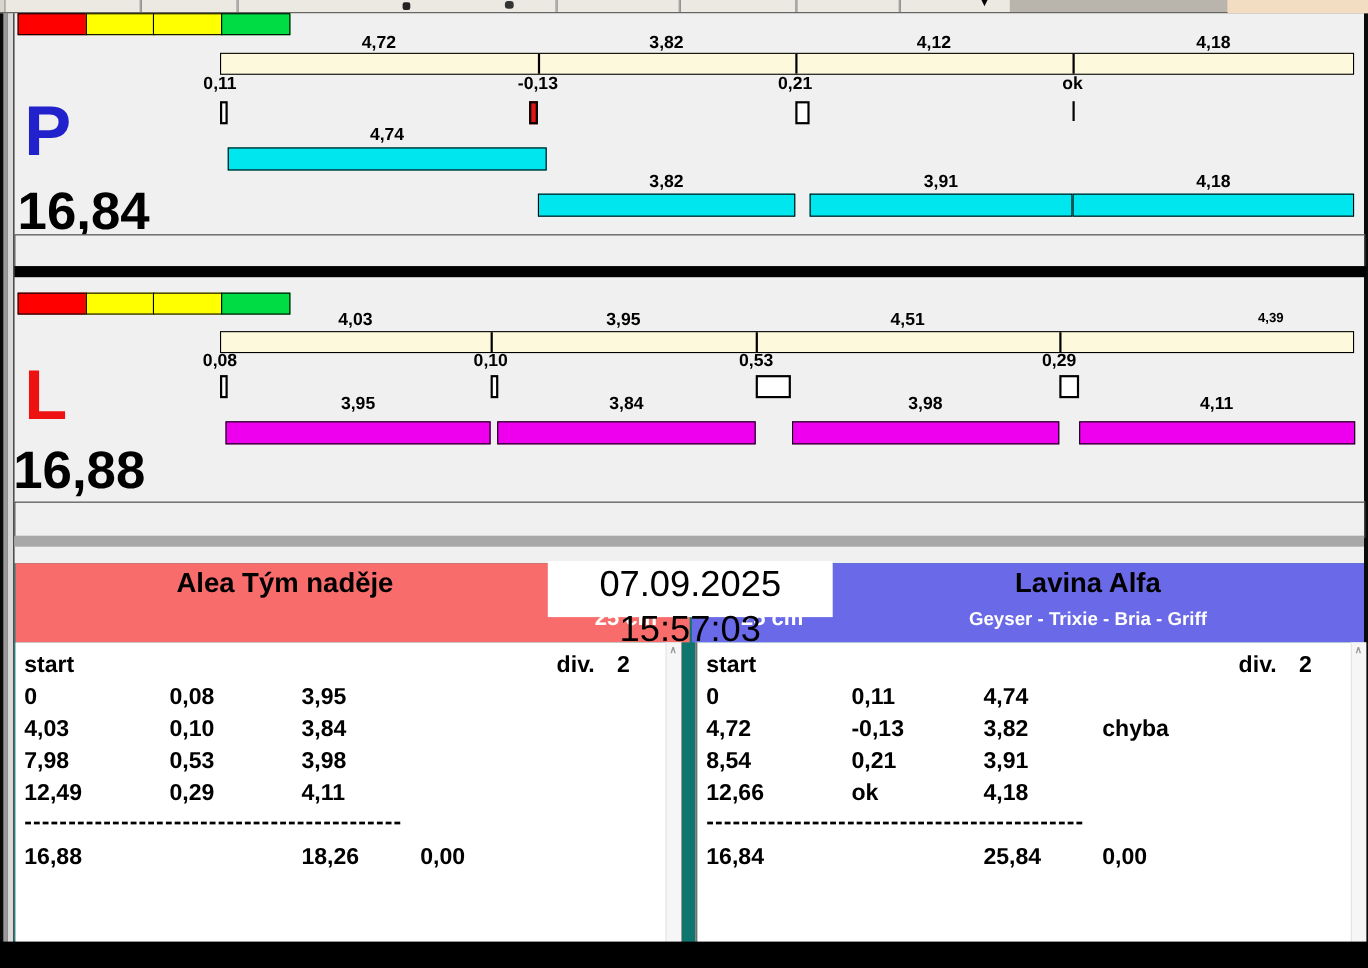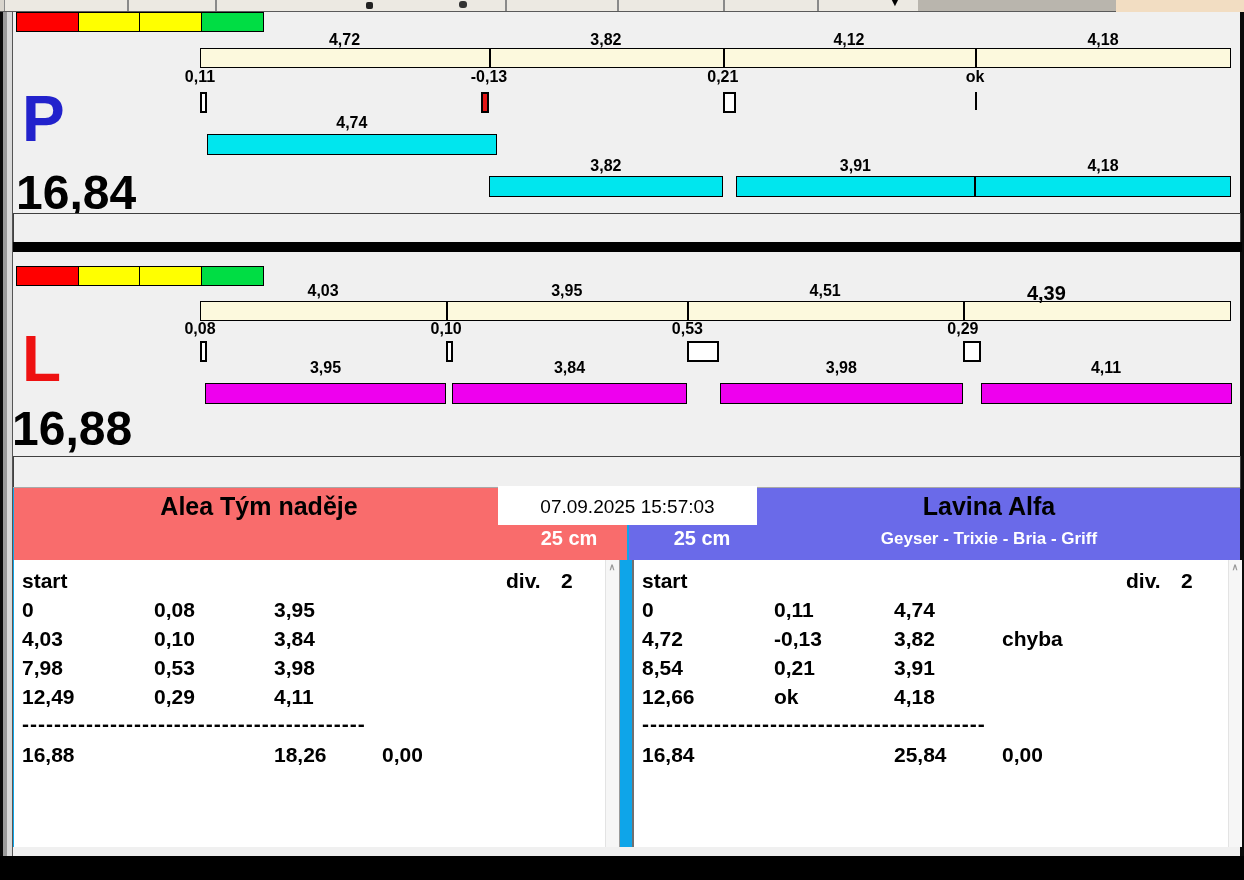--- a/index.html
+++ b/index.html
@@ -79,21 +79,21 @@
       <div style="position: absolute; left: 77.5px; top: 266px; width: 63px; height: 20px; box-sizing: border-box; background: rgb(255, 255, 0); border: 1px solid rgb(0, 0, 0);"></div>
       <div style="position: absolute; left: 139px; top: 266px; width: 63px; height: 20px; box-sizing: border-box; background: rgb(255, 255, 0); border: 1px solid rgb(0, 0, 0);"></div>
       <div style="position: absolute; left: 200.5px; top: 266px; width: 63px; height: 20px; box-sizing: border-box; background: rgb(0, 221, 68); border: 1px solid rgb(0, 0, 0);"></div>
       <div style="position: absolute; left: 200px; top: 301px; width: 1031px; height: 20px; box-sizing: border-box; background: rgb(252, 249, 221); border: 1px solid rgb(0, 0, 0);"></div>
       <div style="position: absolute; left: 253.073px; top: 282px; width: 140px; height: 18px; box-sizing: border-box; font-weight: bold; font-size: 16px; text-align: center;">4,03</div>
       <div style="position: absolute; left: 446.145px; top: 302px; width: 2px; height: 18px; box-sizing: border-box; background: rgb(0, 0, 0);"></div>
       <div style="position: absolute; left: 496.775px; top: 282px; width: 140px; height: 18px; box-sizing: border-box; font-weight: bold; font-size: 16px; text-align: center;">3,95</div>
       <div style="position: absolute; left: 687.404px; top: 302px; width: 2px; height: 18px; box-sizing: border-box; background: rgb(0, 0, 0);"></div>
       <div style="position: absolute; left: 755.135px; top: 282px; width: 140px; height: 18px; box-sizing: border-box; font-weight: bold; font-size: 16px; text-align: center;">4,51</div>
       <div style="position: absolute; left: 962.867px; top: 302px; width: 2px; height: 18px; box-sizing: border-box; background: rgb(0, 0, 0);"></div>
-      <div style="position: absolute; left: 1026.93px; top: 282px; width: 140px; height: 18px; box-sizing: border-box; font-weight: bold; font-size: 20px; text-align: left;">4,39</div>
+      <div style="position: absolute; left: 1026.93px; top: 282px; width: 140px; height: 18px; box-sizing: border-box; font-weight: bold; font-size: 12px; text-align: right;">4,39</div>
       <div style="position: absolute; left: 130px; top: 320px; width: 140px; height: 18px; box-sizing: border-box; font-weight: bold; font-size: 16px; text-align: center;">0,08</div>
       <div style="position: absolute; left: 200px; top: 341px; width: 7px; height: 21px; box-sizing: border-box; background: rgb(255, 255, 255); border: 2px solid rgb(0, 0, 0);"></div>
       <div style="position: absolute; left: 376.145px; top: 320px; width: 140px; height: 18px; box-sizing: border-box; font-weight: bold; font-size: 16px; text-align: center;">0,10</div>
       <div style="position: absolute; left: 446.145px; top: 341px; width: 7px; height: 21px; box-sizing: border-box; background: rgb(255, 255, 255); border: 2px solid rgb(0, 0, 0);"></div>
       <div style="position: absolute; left: 617.404px; top: 320px; width: 140px; height: 18px; box-sizing: border-box; font-weight: bold; font-size: 16px; text-align: center;">0,53</div>
       <div style="position: absolute; left: 687.404px; top: 341px; width: 32px; height: 21px; box-sizing: border-box; background: rgb(255, 255, 255); border: 2px solid rgb(0, 0, 0);"></div>
       <div style="position: absolute; left: 892.867px; top: 320px; width: 140px; height: 18px; box-sizing: border-box; font-weight: bold; font-size: 16px; text-align: center;">0,29</div>
       <div style="position: absolute; left: 962.867px; top: 341px; width: 18px; height: 21px; box-sizing: border-box; background: rgb(255, 255, 255); border: 2px solid rgb(0, 0, 0);"></div>
       <div style="position: absolute; left: 255.516px; top: 359px; width: 140px; height: 18px; box-sizing: border-box; font-weight: bold; font-size: 16px; text-align: center;">3,95</div>
       <div style="position: absolute; left: 204.886px; top: 383px; width: 241.259px; height: 21px; box-sizing: border-box; background: rgb(238, 0, 238); border: 1px solid rgb(0, 0, 0);"></div>
@@ -108,35 +108,35 @@
     </div>
 
   <div class="a" style="left:13px;top:213px;width:1226px;height:28px;border:1px solid #404040;background:#f0f0f0;"></div>
 
   <div class="a" style="left:13px;top:242px;width:1229px;height:10px;background:#000;"></div>
 
   <div class="a" style="left:13px;top:456px;width:1226px;height:31px;border:1px solid #404040;background:#f0f0f0;"></div>
 
   <div class="a" style="left:13px;top:487px;width:1227px;height:10px;background:#a8a8a8;"></div>
 
-  <div class="a" style="left:13px;top:488px;width:1227px;height:359px;background:#0ea5e9;">
+  <div class="a" style="left:13px;top:512px;width:1227px;height:359px;background:#0f766e;">
 
     <div class="team-header" id="hdr0" style="left: 1px; width: 613px; background: rgb(249, 108, 108);">
       <div class="team-title" style="left:0;width:490px;">Alea Tým naděje</div>
       <div class="team-size" style="left:500px;">25 cm</div>
     </div>
 
     <div class="team-header" id="hdr1" style="left: 616px; width: 611px; background: rgb(106, 106, 233);">
       <div class="team-title" style="left:110px;width:500px;">Lavina Alfa</div>
       <div class="team-dogs" style="left:110px;width:500px;">Geyser - Trixie - Bria - Griff</div>
       <div class="team-size" style="left:18px;">25 cm</div>
     </div>
 
-    <div class="a" style="left:485px;top:-2px;width:259px;height:39px;background:#fff;z-index:5;
-                font-size:19px;text-align:center;line-height:41px;color:#000;">07.09.2025 15:57:03</div>
+    <div class="a" style="left:485px;top:-2px;width:259px;height:51px;background:#fff;z-index:5;
+                font-size:33px;text-align:center;line-height:41px;color:#000;">07.09.2025 15:57:03</div>
 
     <div class="listbox" id="list0" style="left:1px;width:605px;border-right:1px solid #9a9a9a;">
       <div class="scrollstrip">
         <div class="scrollcaret">∧</div>
       </div>
     <div class="lrow" style="left: 8px; top: 9px;">start</div>
         <div class="lrow" style="left: 492px; top: 9px;">div.</div>
         <div class="lrow" style="left: 547px; top: 9px;">2</div>
         <div class="lrow" style="left: 8px; top: 38px;">0</div>
         <div class="lrow" style="left: 140px; top: 38px;">0,08</div>

